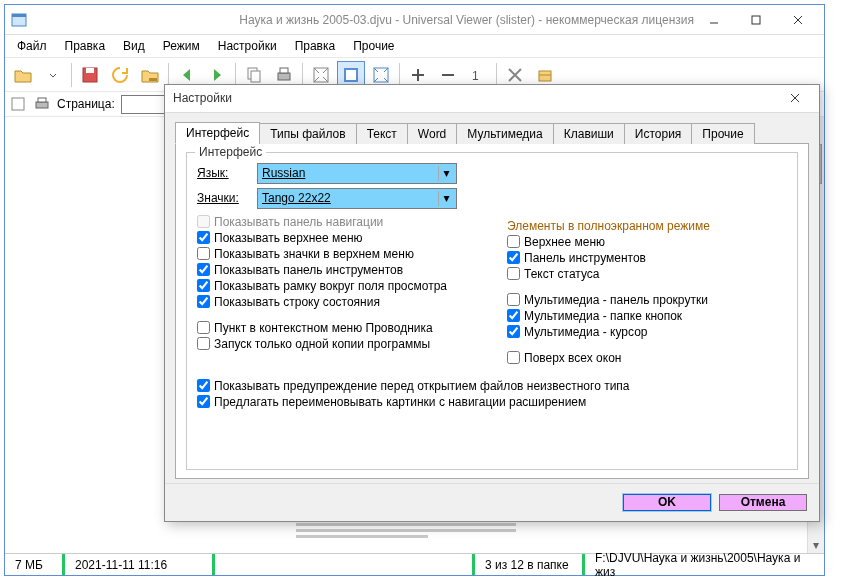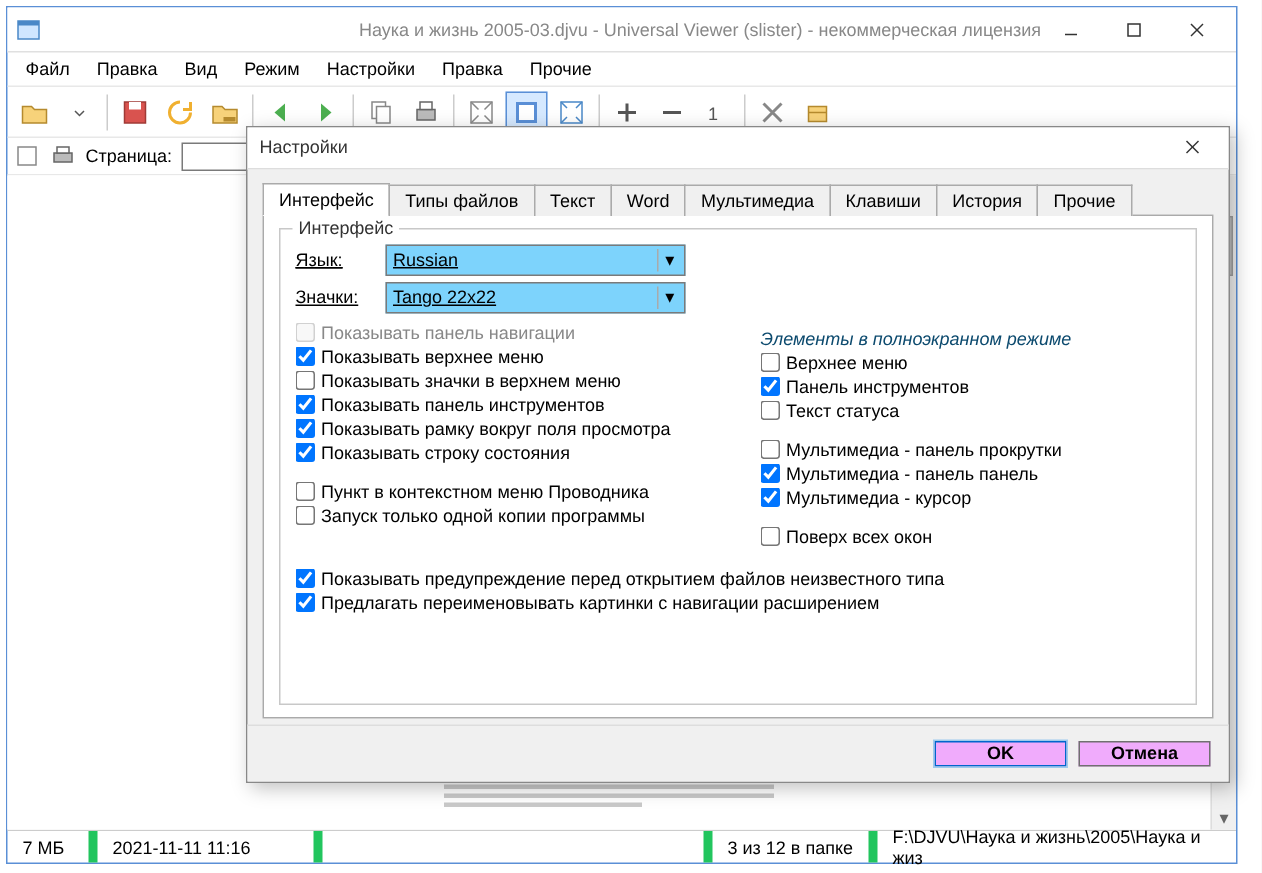--- a/index.html
+++ b/index.html
@@ -27,40 +27,40 @@
 .doc-bg { flex:1; background: #fff; display:flex; align-items:flex-end; justify-content:center; }
 .doc-page { width: 240px; height: 60px; background: #fff; margin-bottom:4px; position:relative; }
 .doc-page .fake-text { position:absolute; top:4px; left:10px; right:10px; bottom:4px; }
 .fake-line { height: 3px; background: #c9c9c9; margin-bottom: 3px; }
 .scrollbar-v { width: 17px; background: #f0f0f0; border-left:1px solid #ddd; display:flex; flex-direction:column; }
 .sb-btn { height:17px; display:flex; align-items:center; justify-content:center; color:#666; }
 .sb-track { flex:1; position:relative; }
 .sb-thumb { position:absolute; top:10px; left:2px; right:2px; height:40px; background:#c0c0c0; border:1px solid #a0a0a0; }
 
 .statusbar { height: 22px; border-top: 1px solid #ccc; display: flex; align-items: center; }
-.sb-cell { padding: 0 10px; border-right: 6px solid #22c55e; height: 100%; display:flex; align-items:center; }
+.sb-cell { padding: 0 10px; border-right: 3px solid #22c55e; height: 100%; display:flex; align-items:center; }
 .sb-cell.flex { flex:1; border-right:none; }
 
 
 .dialog { position: absolute; left: 164px; top: 84px; width: 656px; height: 438px; background: #f0f0f0; border: 1px solid #888; box-shadow: 3px 3px 12px rgba(0,0,0,0.25); display:flex; flex-direction:column; }
 .dlg-title { height: 30px; display:flex; align-items:center; padding: 0 8px; background:#fff; border-bottom:1px solid #ddd; }
 .dlg-title span { flex:1; color:#333; }
 .dlg-close { width: 32px; height: 20px; display:flex; align-items:center; justify-content:center; color:#666; }
 .dlg-body { flex:1; padding: 8px 10px 4px 10px; }
 .tabstrip { display:flex; align-items:flex-end; position:relative; top:1px; }
 .tab { padding: 3px 10px; border:1px solid #aaa; border-bottom:none; background:#f0f0f0; margin-right:-1px; color:#000; }
 .tab.active { background:#fff; border-bottom:1px solid #fff; }
 .tabpage { border:1px solid #aaa; background:#fff; padding:8px 10px; height: 336px; }
 .groupbox { border:1px solid #c8c8c8; padding: 6px 10px 10px 10px; position:relative; height:100%; }
 .groupbox > .legend { position:absolute; top:-8px; left:8px; background:#fff; padding:0 4px; color:#333; }
 .row { display:flex; align-items:center; margin: 4px 0; text-decoration: underline; }
 .row label.lbl { width: 60px; }
 .combo { width: 200px; height: 21px; border:1px solid #7a7a7a; background:#7dd3fc; display:flex; align-items:center; padding:0 4px; position:relative; }
 .combo .arrow { position:absolute; right:2px; top:2px; width:16px; height:15px; display:flex; align-items:center; justify-content:center; border-left:1px solid #aaa; }
-.region-title { margin: 6px 0 2px 0; color:#0c4a6e;font-style:italic; }
+.region-title { margin: 6px 0 2px 0; color:#a16207; }
 .cols { display:flex; gap: 30px; margin-top:0; }
 .col { flex:1; }
 .chk { display:flex; align-items:center; margin: 2px 0; gap:4px; }
 .chk input { width:13px; height:13px; }
 .chk.disabled { color:#888; }
 .dlg-buttons { height: 42px; display:flex; align-items:center; justify-content:flex-end; gap:8px; padding: 0 12px; border-top:1px solid #ddd; background:#f0f0f0; }
 .btn { min-width: 88px; height: 17px; border:1px solid #707070; background:#f0abfc; display:flex; align-items:center; justify-content:center;font-weight:bold; }
 .btn.primary { border:1px solid #0066cc; outline:1px solid #9ecaed; }
 </style>
 </head>
@@ -355,21 +355,21 @@
                 </label>
               </div>
             <div style="height:8px"></div>
             <div id="rightchecks2">
                 <label class="chk">
                   <input type="checkbox" style="">
                   <span>Мультимедиа - панель прокрутки</span>
                 </label>
                 <label class="chk">
                   <input type="checkbox" checked="" style="">
-                  <span>Мультимедиа - панель панель</span>
+                  <span>Мультимедиа - папке кнопок</span>
                 </label>
                 <label class="chk">
                   <input type="checkbox" checked="" style="">
                   <span>Мультимедиа - курсор</span>
                 </label>
               </div>
             <div style="height:8px"></div>
             <div id="rightchecks3">
                 <label class="chk">
                   <input type="checkbox" style="">

